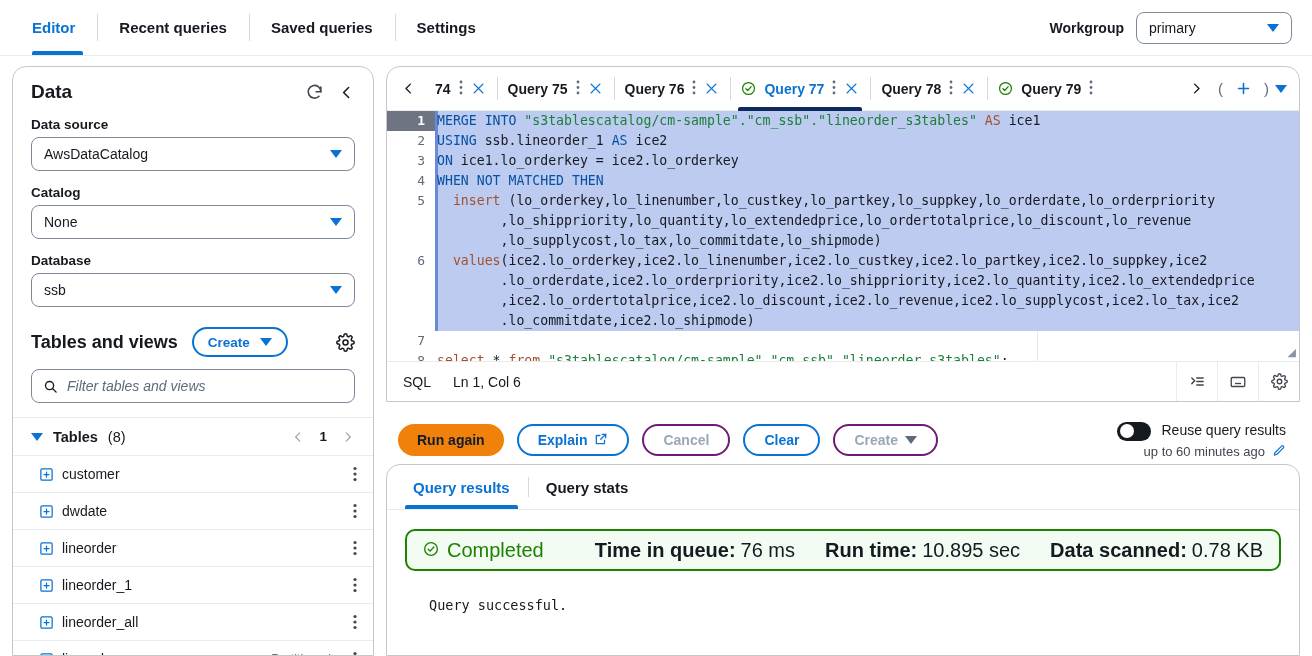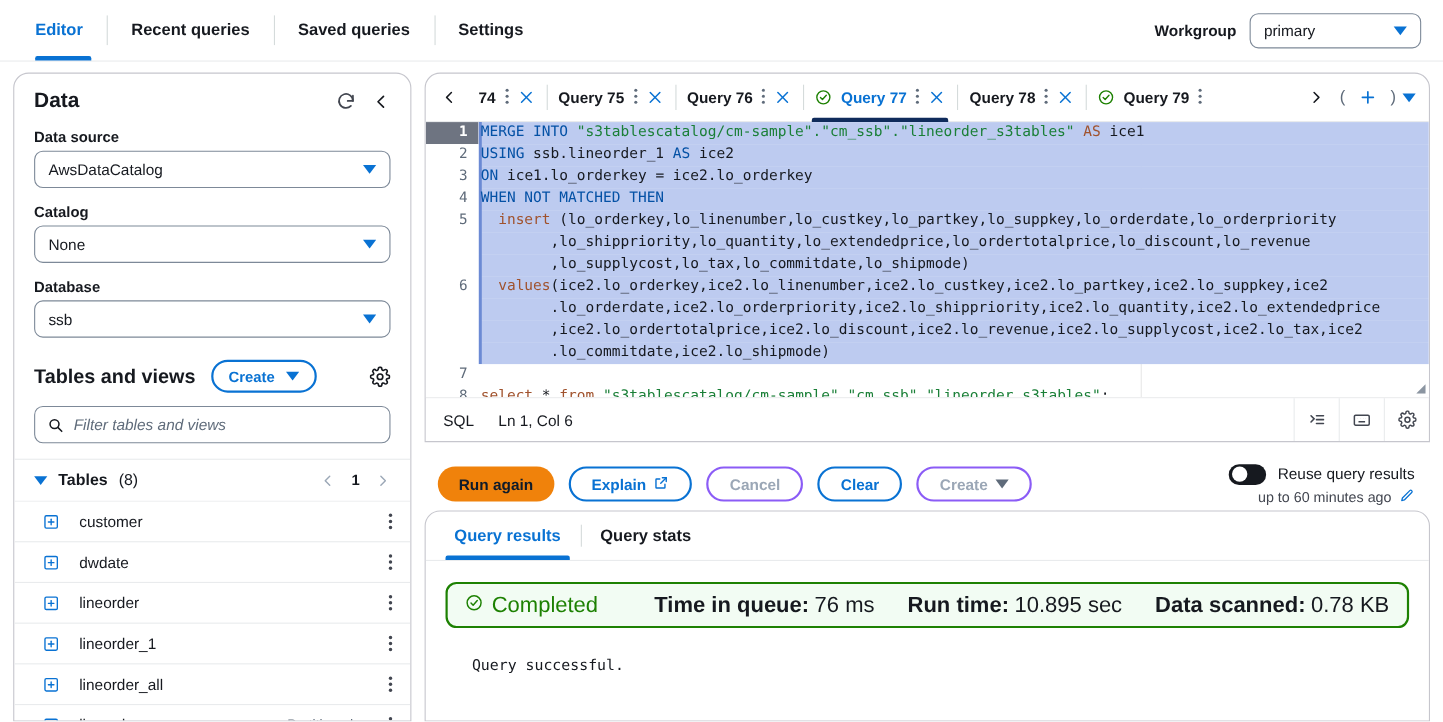--- a/index.html
+++ b/index.html
@@ -101,21 +101,21 @@
   }
   .tri { width: 0; height: 0; border-left: 6px solid transparent; border-right: 6px solid transparent;
          border-top: 8px solid #0972d3; cursor: pointer; }
   .tables-head .t-label { font-size: 14.5px; font-weight: 700; }
   .tables-head .t-count { font-size: 14.5px; font-weight: 400; color: #16191f; }
   .pager { margin-left: auto; display: flex; align-items: center; gap: 14px; font-size: 13.5px; }
   .pg-arrow { color: #9ba7b6; cursor: pointer; display: inline-flex; }
   .pg-num { font-weight: 700; }
   .tbl-list { flex: 1; overflow: hidden; }
   .tbl-row {
-    height: 37px; display: flex; align-items: center; gap: 18px;
+    height: 37px; display: flex; align-items: center; gap: 8px;
     padding: 0 16px 0 26px; border-top: 1px solid #e9ebed; cursor: pointer;
   }
   .tbl-row .name { font-size: 14px; }
   .tbl-row .tag { margin-left: auto; font-size: 12.5px; color: #5f6b7a; }
   .kebab { margin-left: auto; color: #424650; cursor: pointer; display: inline-flex; }
   .tbl-row .tag + .kebab { margin-left: 14px; }
   .plus-ic { color: #0972d3; display: inline-flex; }
 
   
   .right {
@@ -179,21 +179,21 @@
   }
 
   .actions {
     display: flex; align-items: center; gap: 13px;
     padding: 14px 0 0 12px; height: 62px;
   }
   .btn { height: 32px; border-radius: 17px; font-size: 14px; font-weight: 700; cursor: pointer;
          display: inline-flex; align-items: center; justify-content: center; gap: 7px; padding: 0 19px; }
   .btn-primary { background: #f0820b; color: #0f1b2a; border: 0; }
   .btn-outline { background: #fff; color: #0972d3; border: 2px solid #0972d3; }
-  .btn-disabled { background: #fff; color: #9ba7b6; border: 2px solid #8b5cf6; cursor: default; }
+  .btn-disabled { background: #fff; color: #9ba7b6; border: 2px solid #701a75; cursor: default; }
   .reuse {
     margin-left: auto; padding-right: 14px;
     display: flex; flex-direction: column; align-items: flex-end; gap: 3px;
   }
   .reuse-row { display: flex; align-items: flex-start; gap: 10px; }
   .toggle {
     width: 34px; height: 19px; border-radius: 10px; background: #16191f;
     display: flex; align-items: center; padding: 2.5px; cursor: pointer;
   }
   .toggle .knob { width: 14px; height: 14px; border-radius: 50%; background: #fff; }

